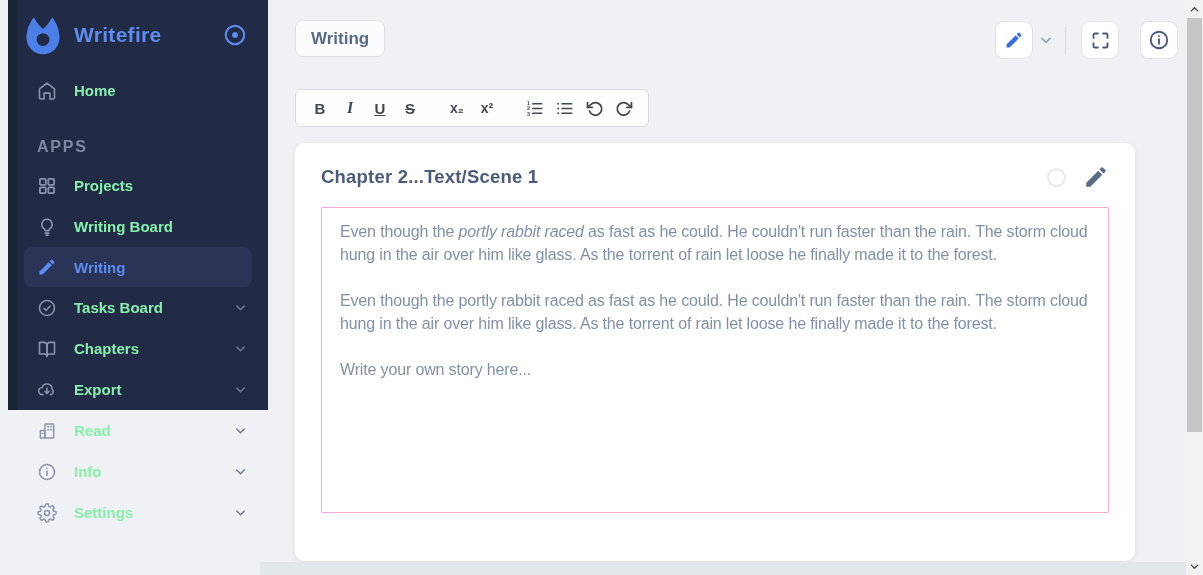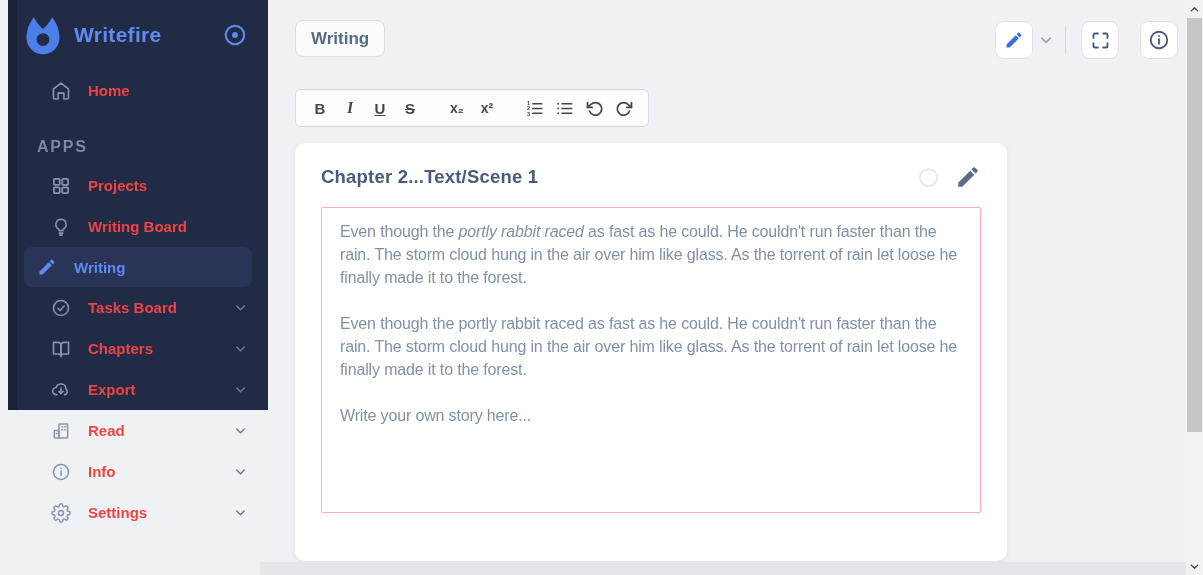--- a/index.html
+++ b/index.html
@@ -23,22 +23,22 @@
   .side-header { display:flex; align-items:center; height:70px; padding:0 20px 0 13px; position:relative; }
   .logo { width:44px; height:44px; flex:none; }
   .brand { color:#5E8BF0; font-size:21px; font-weight:bold; letter-spacing:.3px; margin-left:9px; flex:1; }
   .collapse-btn { color:#5E8BF0; cursor:pointer; width:26px; height:26px; }
 
   .apps-label {
     padding:27px 0 9px 29px; font-size:16px; font-weight:bold;
     letter-spacing:1.8px; color:#7E89A0;
   }
   .nav-item {
-    display:flex; align-items:center; height:41px; padding:0 20px 0 43px;
-    color:#ef4444; font-size:15px; font-weight:600; cursor:pointer;
+    display:flex; align-items:center; height:41px; padding:0 20px 0 29px;
+    color:#86efac; font-size:15px; font-weight:600; cursor:pointer;
   }
   .nav-item .ni-icon { width:20px; height:20px; margin-right:17px; flex:none; color:#8A95AC; }
   .nav-item .ni-label { flex:1; }
   .nav-item .chev { width:15px; height:15px; color:#6F7A95; }
   .nav-item.active {
     margin:0 16px; padding:0 12px 0 13px; height:40px;
     background:#293457; border-radius:8px; color:#5E8BF0;
   }
   .nav-item.active .ni-icon { color:#5E8BF0; }
 
@@ -75,21 +75,21 @@
   .fmt-italic { font-family:"Liberation Serif", serif; font-style:italic; font-size:16px; }
   .fmt-underline { text-decoration:underline; }
   .fmt-strike { text-decoration:line-through; }
   .fmt-sub, .fmt-sup { font-size:14px; }
   .fmt-btn svg { width:19px; height:19px; }
   .grp-gap { margin-left:21px; }
   .sm-gap { margin-left:4px; }
 
   
   .card {
-    position:absolute; left:295px; top:143px; width:712px; height:418px;
+    position:absolute; left:295px; top:143px; width:840px; height:418px;
     background:#fff; border-radius:10px;
     box-shadow:0 2px 6px rgba(25,35,60,.07);
     z-index:1;
   }
   .card-head { display:flex; align-items:center; padding:21px 26px 17px 26px; }
   .card-title { flex:1; font-size:18.5px; font-weight:bold; color:#4A5B7C; letter-spacing:.2px; }
   .status-circle {
     width:19px; height:19px; border:2.5px solid #E6E9EE; border-radius:50%;
     margin-right:17px; flex:none;
   }

